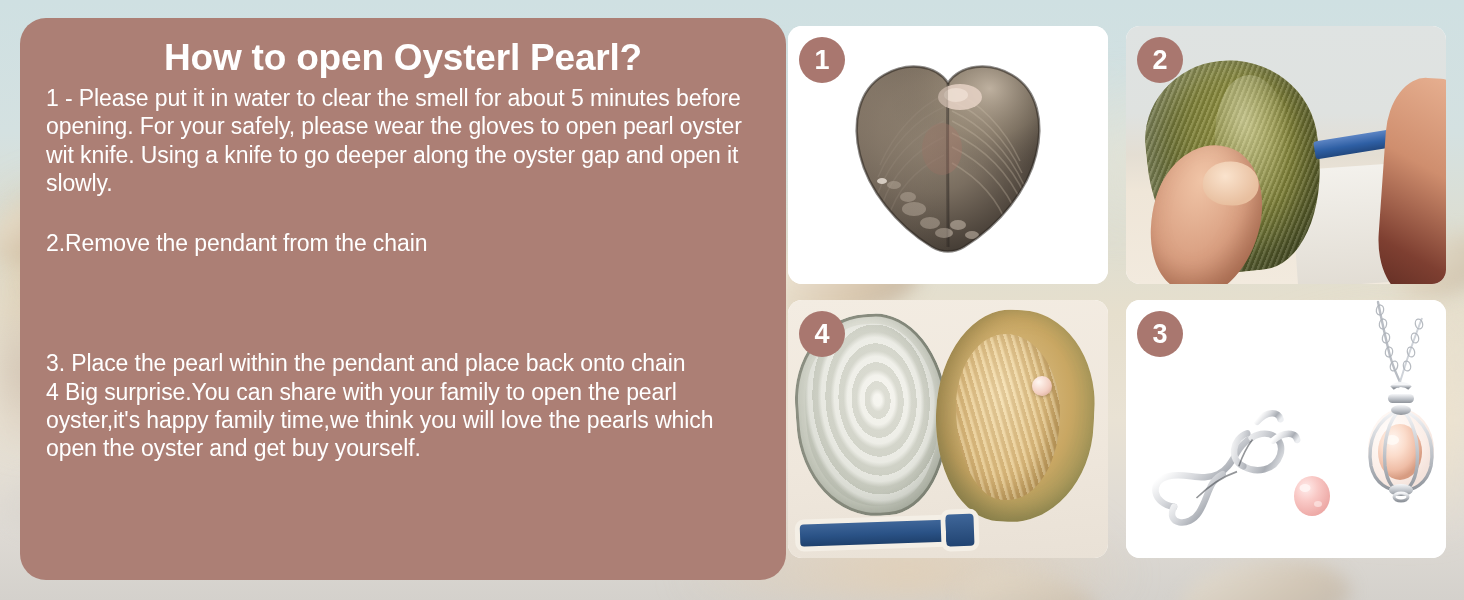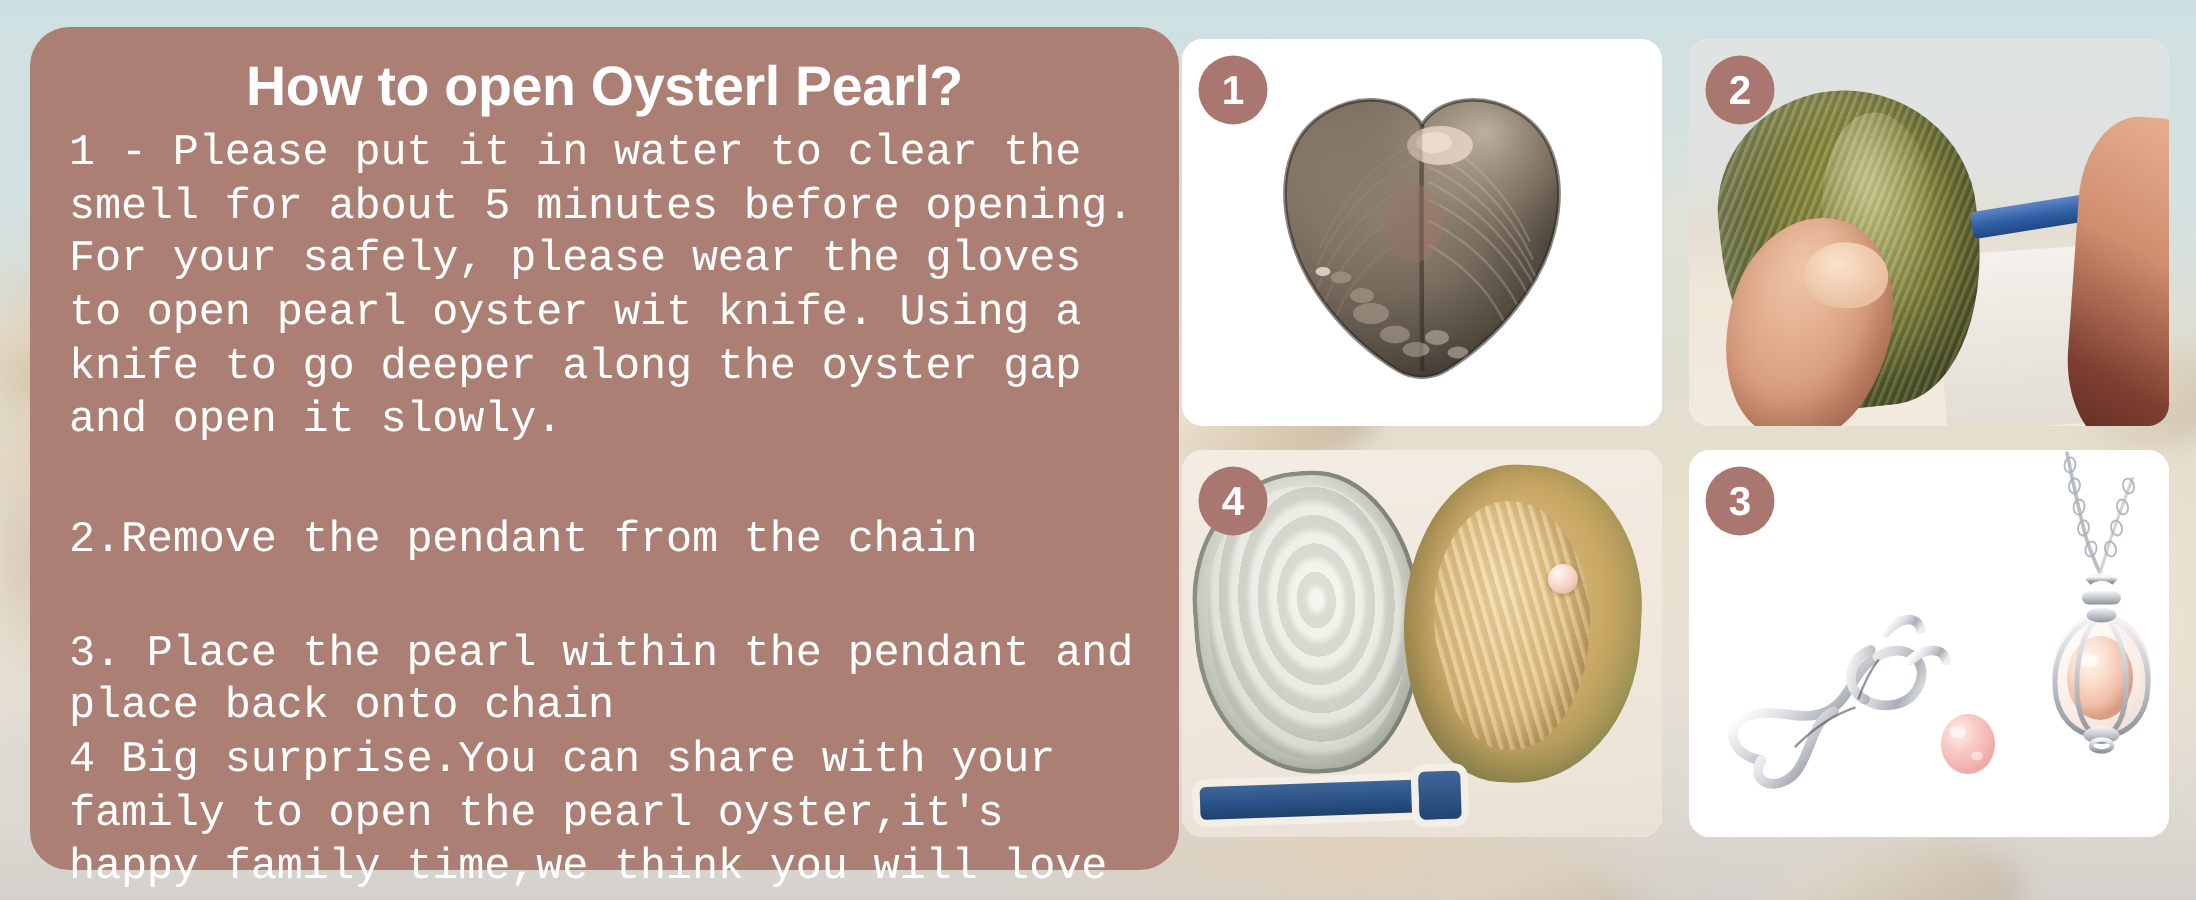--- a/index.html
+++ b/index.html
@@ -87,28 +87,27 @@
     font-weight: bold;
     letter-spacing: -0.2px;
     line-height: 1.08;
     text-align: center;
     margin: 0 0 6px 0;
     white-space: nowrap;
   }
 
   .step {
     color: #ffffff;
-    font-size: 29px;
+    font-size: 23px;
     line-height: 1.23;
     letter-spacing: -0.1px;
-    font-family: Liberation Mono, monospace;
   }
   .step-1 { margin-top: 2px;  padding-left: 0px; }
-  .step-2 { margin-top: 44px; }
-  .step-3 { margin-top: 40px; }
+  .step-2 { margin-top: 32px; }
+  .step-3 { margin-top: 92px; }
   .step-4 { }
 
   
   #cards {
     position: absolute;
     left: 788px;
     top: 26px;
     width: 662px;
     height: 548px;
     display: grid;

